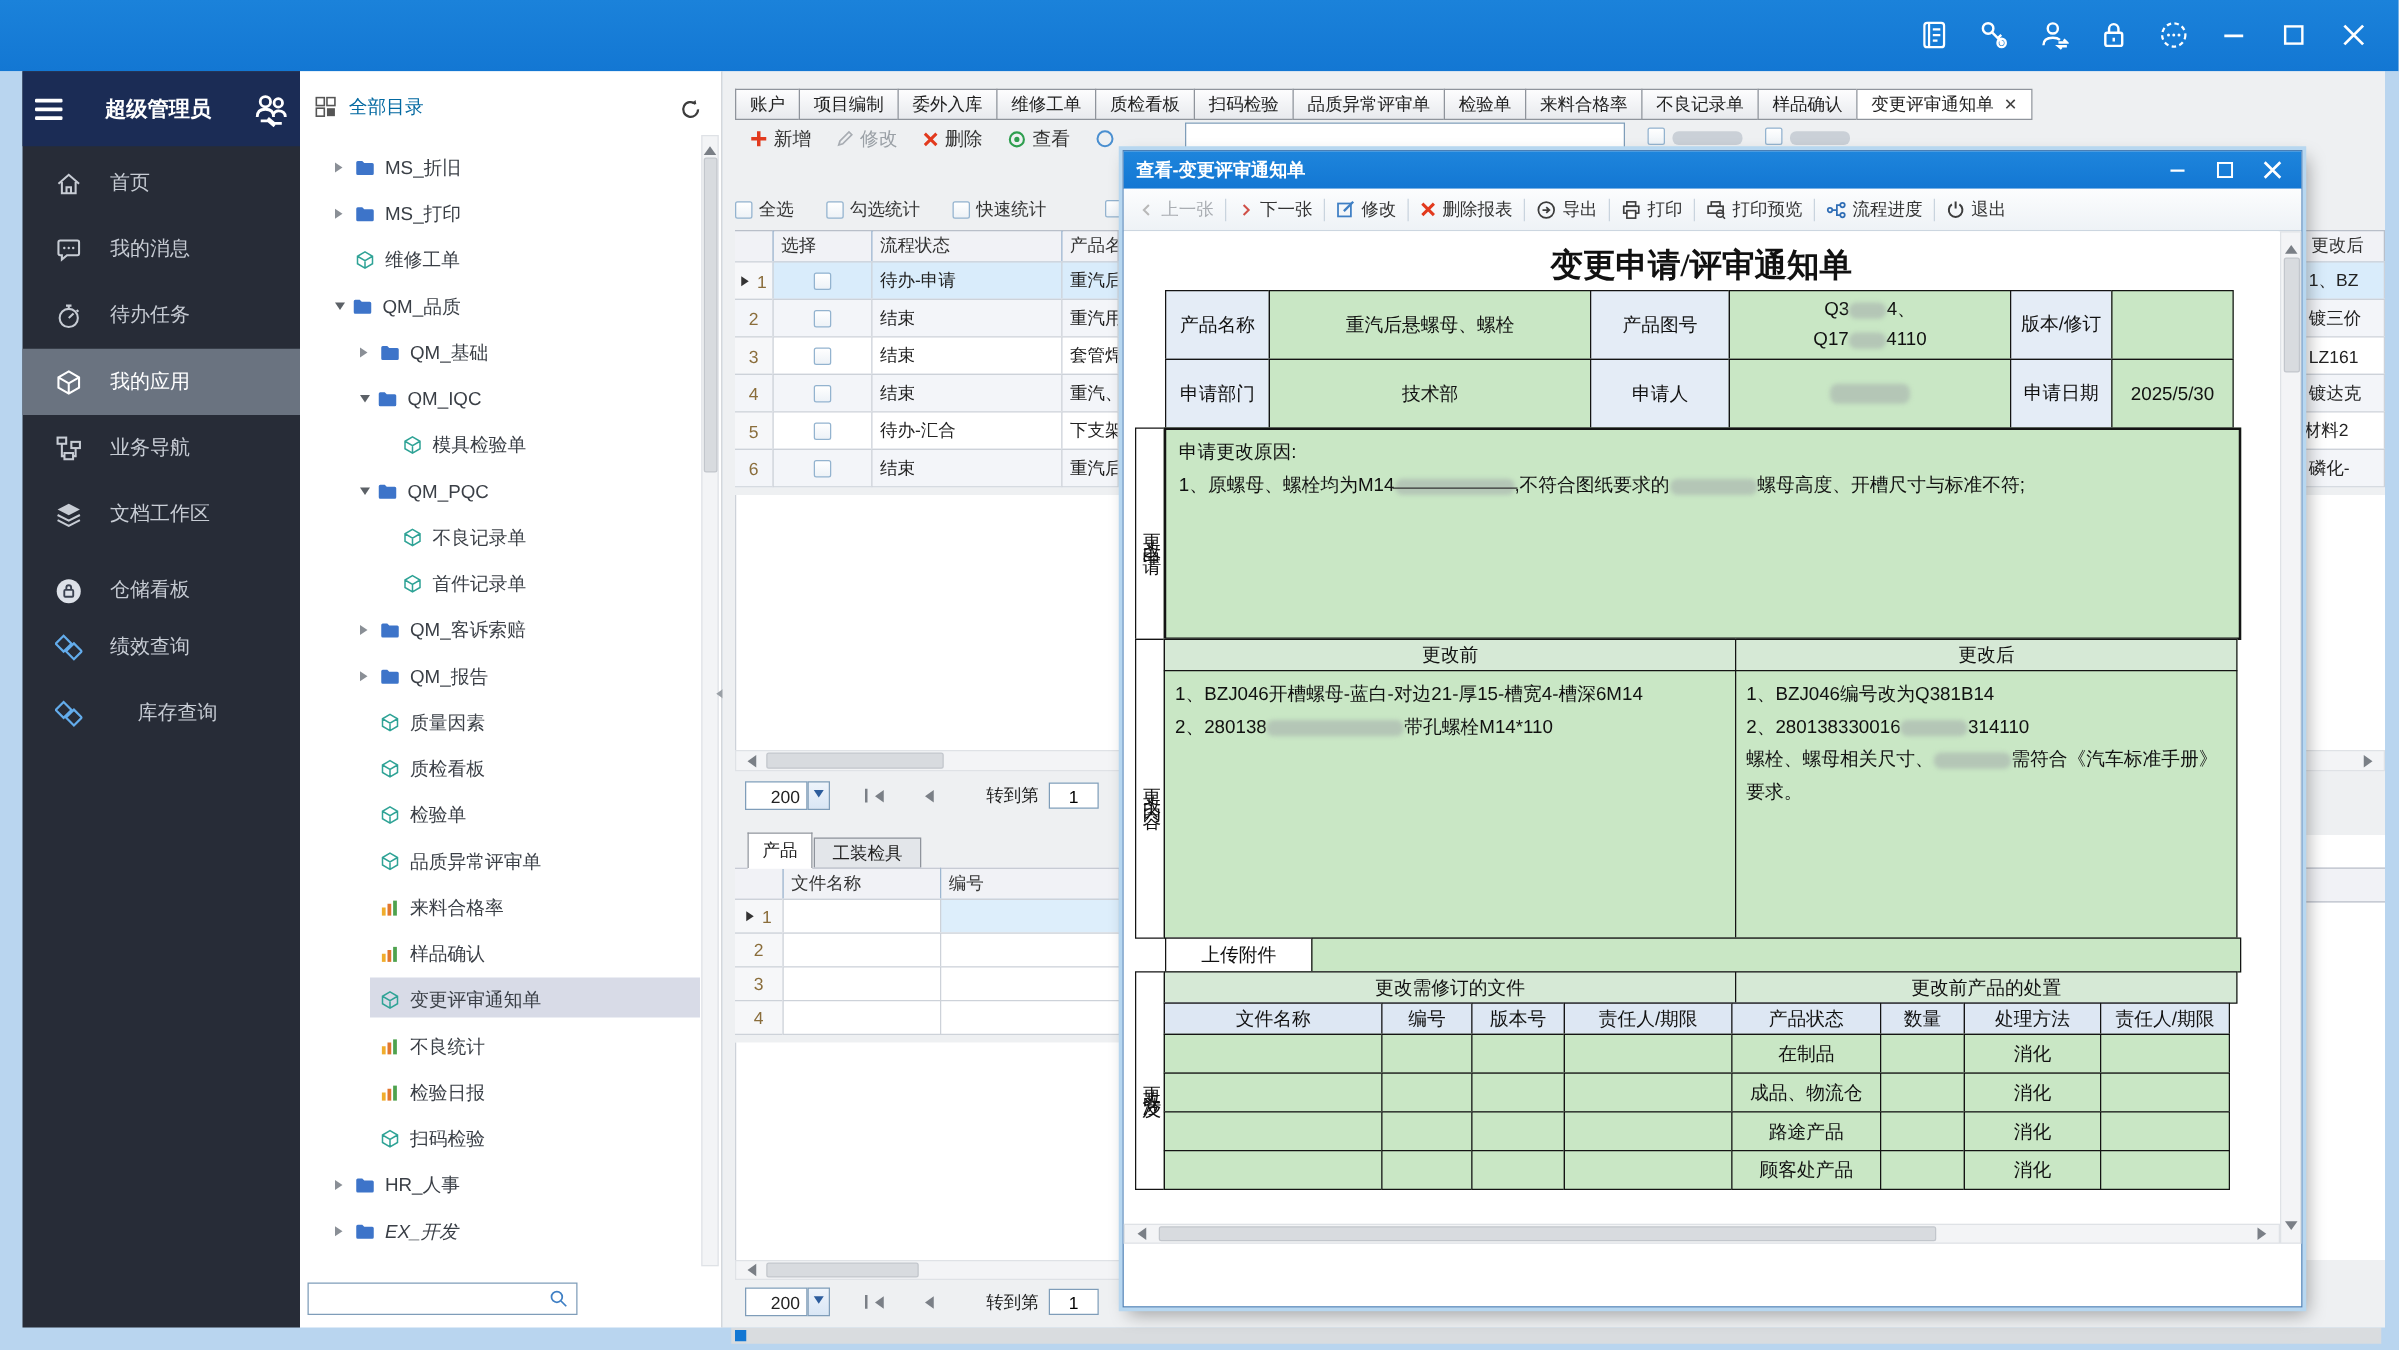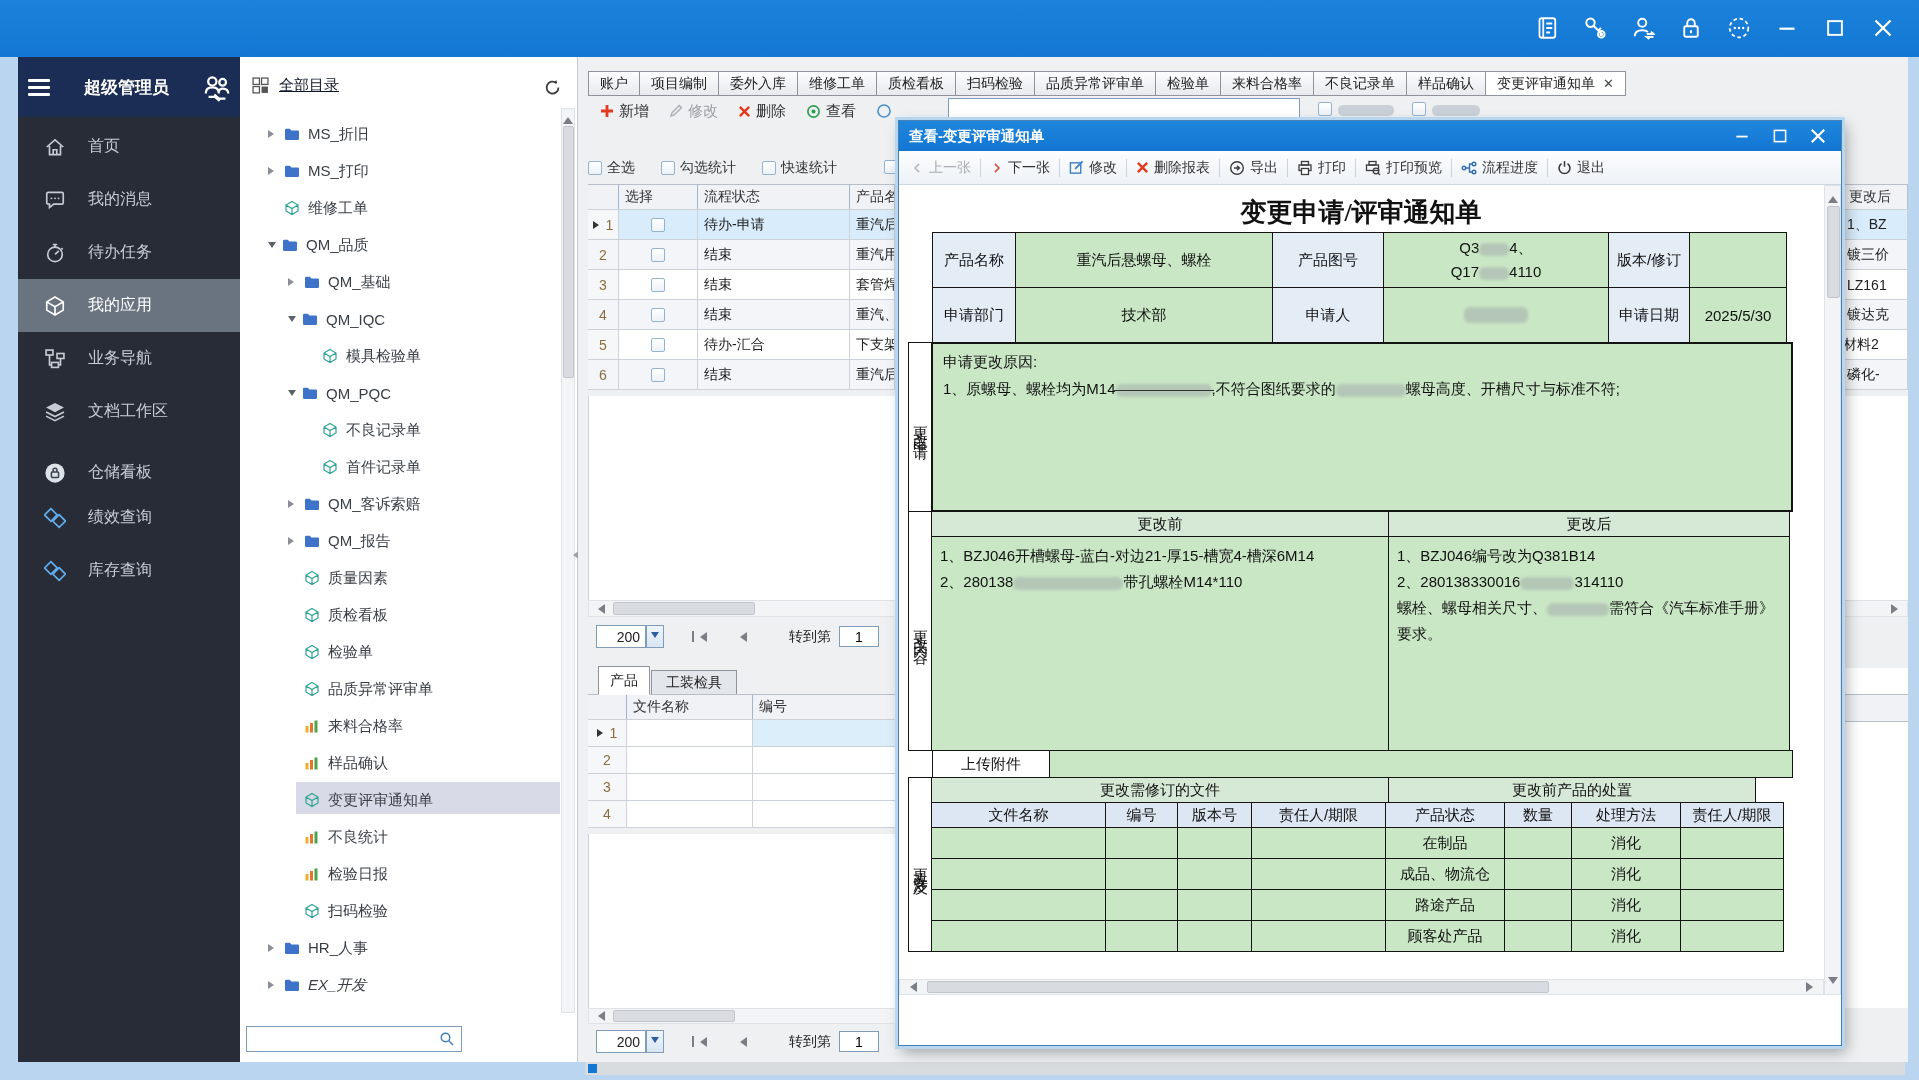--- a/index.html
+++ b/index.html
@@ -17,21 +17,21 @@
   .sbtitle{color:#fff;font-weight:bold;font-size:17px;margin-left:34px;}
   .ham{display:inline-block;margin-left:10px;}
   .ham i{display:block;width:22px;height:3px;background:#fff;margin:4px 0;border-radius:1px;}
   .sbitem{left:18px;width:222px;height:53px;display:flex;align-items:center;color:#c7ccd4;font-size:16px;cursor:pointer;}
   .sbitem .ic{width:22px;height:22px;margin-left:26px;margin-right:22px;color:#c7ccd4;}
   .sbitem.active{background:#6a7380;color:#fff;}
   .sbitem.active .ic{color:#fff;}
   .sbitem.blueic .ic{color:#63aceb;}
   
   .tree{left:240px;top:57px;width:338px;height:1005px;background:#fff;border-right:1px solid #c6cad0;box-sizing:border-box;}
-  .treehead{left:252px;top:76px;display:flex;align-items:center;gap:10px;color:#0f172a;font-size:15px;text-decoration:underline;}
+  .treehead{left:252px;top:76px;display:flex;align-items:center;gap:10px;color:#0369a1;font-size:15px;}
   .titem{height:32px;display:flex;align-items:center;font-size:15px;color:#3a3f46;cursor:pointer;}
   .crR{width:0;height:0;border:4px solid transparent;border-left:6px solid #8a8f96;margin-right:6px;}
   .crD{width:0;height:0;border:4px solid transparent;border-top:6px solid #5c6167;margin-right:6px;margin-top:4px;}
   .tlabel{margin-left:8px;white-space:nowrap;}
   .hl18{background:#d8dbe7;}
   
   .mainbg{left:578px;top:57px;width:1330px;height:1005px;background:#eef0f2;}
   .tabs{left:588px;top:71px;display:flex;height:25px;}
   .tab{display:flex;align-items:center;padding:0 11px;border:1px solid #8f949c;border-right:none;background:linear-gradient(#fdfdfe,#e8eaee);font-size:14px;color:#222;white-space:nowrap;cursor:pointer;}
   .tab:last-child{border-right:1px solid #8f949c;}
@@ -248,21 +248,21 @@
   </div>
   <div class="ab sbitem blueic" style="top:491px;">
     <span class="ic">
         <svg viewBox="0 0 16 16" fill="none" stroke="currentColor" stroke-width="1.3" width="22" height="22">
           <path d="M5 1.2 L9.6 5.8 L5 10.4 L0.4 5.8 Z"></path>
           <path d="M11 5.6 L15.6 10.2 L11 14.8 L6.4 10.2 Z"></path>
         </svg>
       </span>
     <span>绩效查询</span>
   </div>
-  <div class="ab sbitem blueic" style="top:544px;">
+  <div class="ab sbitem blueic" style="top:544px;gap:22px;">
     <span class="ic">
         <svg viewBox="0 0 16 16" fill="none" stroke="currentColor" stroke-width="1.3" width="22" height="22">
           <path d="M5 1.2 L9.6 5.8 L5 10.4 L0.4 5.8 Z"></path>
           <path d="M11 5.6 L15.6 10.2 L11 14.8 L6.4 10.2 Z"></path>
         </svg>
       </span>
     <span>库存查询</span>
   </div>
 
   <div class="ab tree"></div>
@@ -887,21 +887,21 @@
           <div class="fspacer"></div>
           <div class="fc" style="width:118px;background:#fff;font-size:15px;">上传附件</div>
           <div class="fc fg" style="flex:1;"></div>
         </div>
 
         <div class="frow">
           <div class="fc fvert" style="width:24px;letter-spacing:4px;">更改涉及</div>
           <div style="flex:1;">
             <div class="frow" style="margin-top:0;height:26px;">
               <div class="fc fband" style="width:458px;">更改需修订的文件</div>
-              <div class="fc fband" style="width:368px;">更改前产品的处置</div>
+              <div class="fc fband" style="width:402px;">更改前产品的处置</div>
             </div>
             <div class="frow" style="height:26px;">
               <div class="fc fch" style="width:175px;">文件名称</div>
               <div class="fc fch" style="width:73px;">编号</div>
               <div class="fc fch" style="width:75px;">版本号</div>
               <div class="fc fch" style="width:135px;">责任人/期限</div>
               <div class="fc fch" style="width:120px;">产品状态</div>
               <div class="fc fch" style="width:68px;">数量</div>
               <div class="fc fch" style="width:110px;">处理方法</div>
               <div class="fc fch" style="width:104px;">责任人/期限</div>

